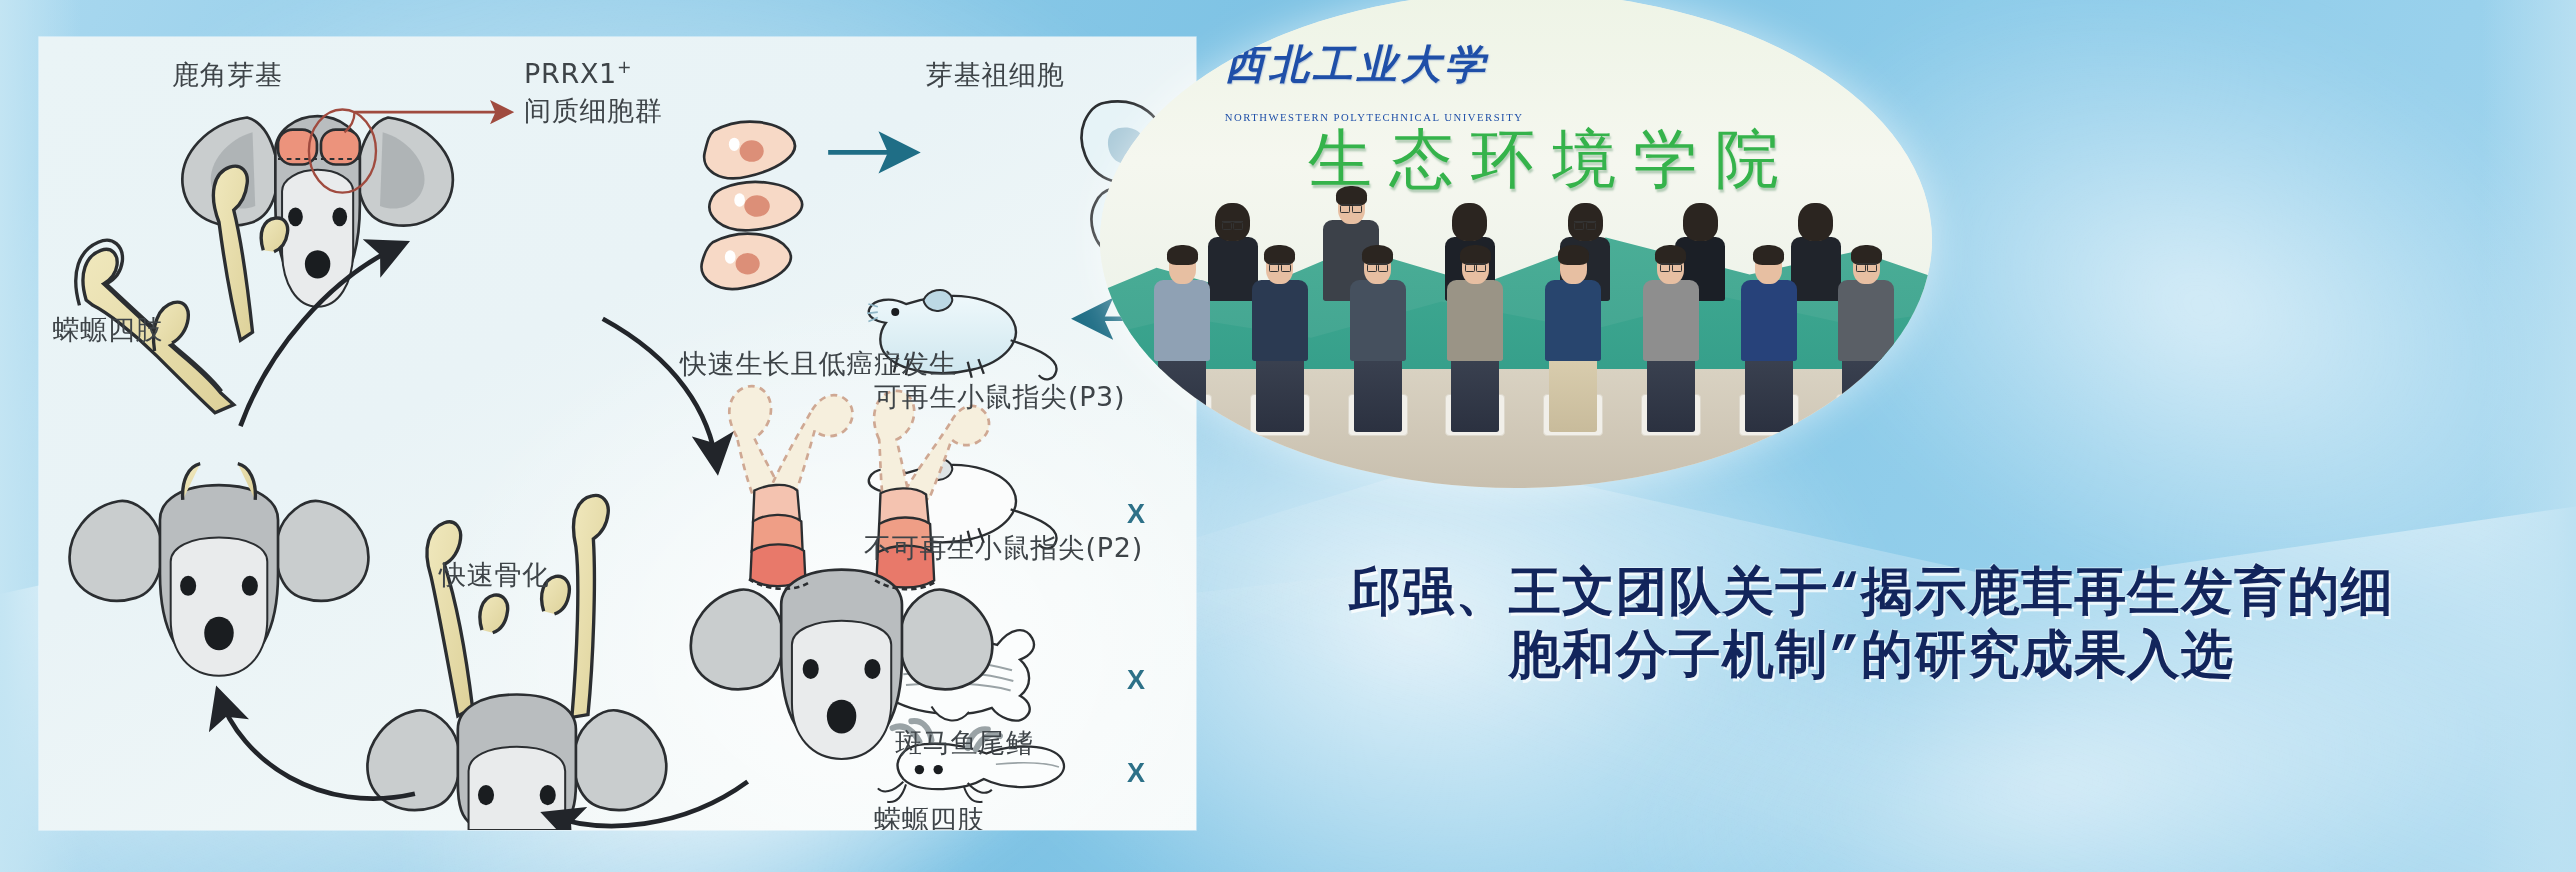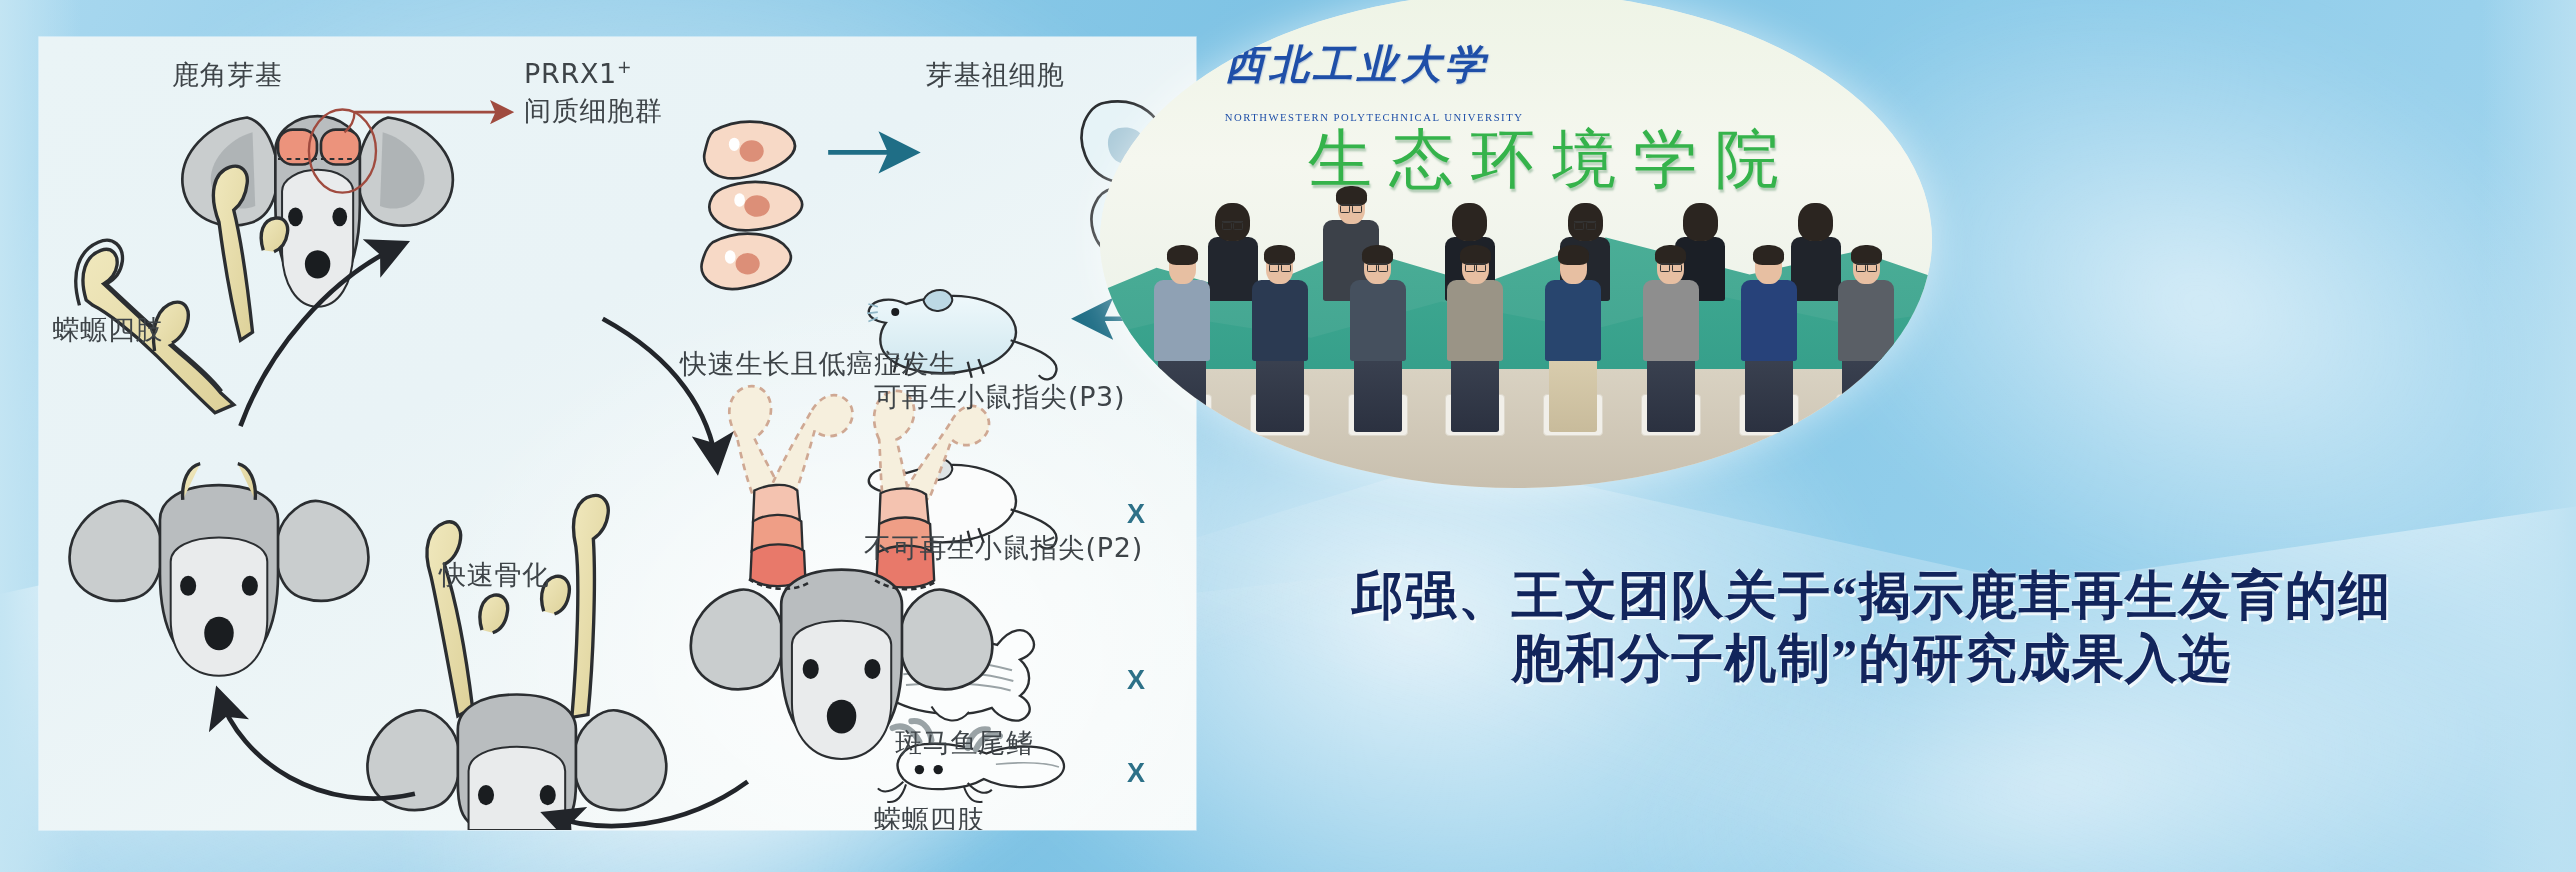--- a/index.html
+++ b/index.html
@@ -92,21 +92,21 @@
   .glasses:before,.glasses:after{content:"";position:absolute;top:0;width:8px;height:6px;border:1.3px solid #333;border-radius:1.3px;}
   .glasses:before{left:0;} .glasses:after{right:0;}
   .body{width:56px;height:81px;border-radius:9.4px 9.4px 2.7px 2.7px;margin-top:-4px;position:relative;z-index:2;}
   .body.f{height:64px;width:50px;}
   .legs{width:48px;height:74px;background:linear-gradient(180deg,#3a4150,#2b3140);border-radius:2.7px;position:relative;z-index:1;margin-top:-2.7px;}
   .chair{position:absolute;bottom:-4px;width:58px;height:40px;background:#f1efe9;border:1.3px solid #ddd8cc;border-radius:4px;z-index:0;}
 
   
   .headline{position:absolute;left:1281px;top:564px;width:1181px;text-align:center;}
   .hl-line{color:#12255c;font-weight:bold;letter-spacing:1.3px;line-height:1.22;
-    font-family:Liberation Serif, serif;
+    font-family:Liberation Mono, monospace;
     text-shadow:2px 2.7px 0 rgba(255,255,255,.75), -0.7px -0.7px 0 rgba(255,255,255,.4);}
   .hl-1{font-size:52px;}
   .hl-2{font-size:52px;}
   .hl-3{font-size:71px;margin-top:17.4px;letter-spacing:2.7px;}
 </style>
 </head>
 <body>
 
 <div class="stage">
 

